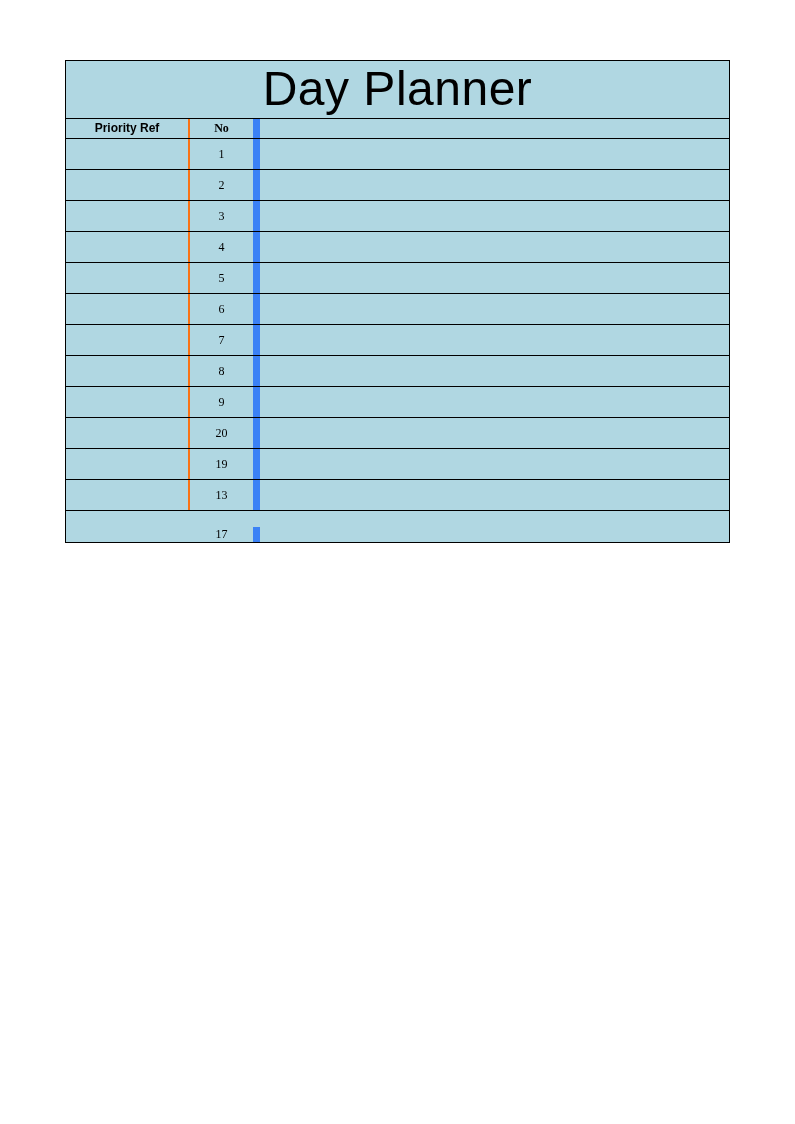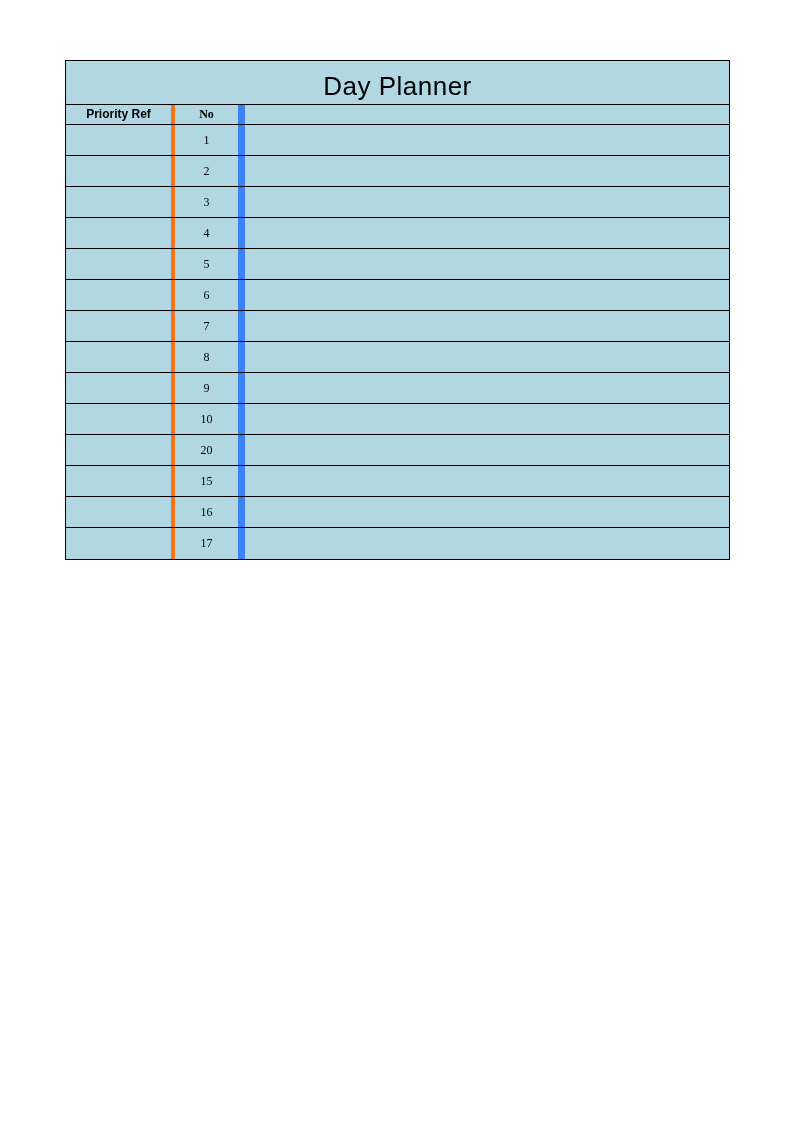--- a/index.html
+++ b/index.html
@@ -14,59 +14,60 @@
       height: 1124px;
       padding: 60px 65px;
     }
     .planner {
       border: 1px solid #000;
       background: #b0d7e2;
       width: 100%;
     }
     .title-row {
       text-align: center;
-      font-size: 26px;
+      font-size: 48px;
       font-weight: normal;
       font-family: Arial, sans-serif;
-      padding: 10px 0 2px 0;
+      padding: 0 0 2px 0;
       color: #000;
       letter-spacing: 0.5px;
     }
     .header-row {
       display: flex;
       border-top: 1px solid #000;
       border-bottom: 1px solid #000;
       font-weight: bold;
       font-size: 12px;
     }
     .header-row .col-priority,
     .header-row .col-no,
     .header-row .col-activities {
       padding: 2px 0;
       text-align: center;
     }
     .col-priority {
-      width: 109px;
-      border-right: 4px solid #f97316;
+      width: 124px;
+      border-right: 2px solid #f97316;
     }
     .col-no {
       width: 70px;
       border-right: 7px solid #3b82f6;
       font-family: Liberation Serif, serif;
     }
     .col-activities {
       flex: 1;
     }
     .data-row {
       display: flex;
       border-bottom: 1px solid #000;
       height: 31px;
     }
     .data-row:last-child {
       border-bottom: none;
+      align-items: flex-end;
     }
     .data-row .col-priority,
     .data-row .col-no,
     .data-row .col-activities {
       display: flex;
       align-items: center;
       justify-content: center;
       font-size: 12px;
     }
     .data-row .col-activities {
@@ -124,36 +125,31 @@
         <div class="col-no">8</div>
         <div class="col-activities"></div>
       </div>
       <div class="data-row">
         <div class="col-priority"></div>
         <div class="col-no">9</div>
         <div class="col-activities"></div>
       </div>
       <div class="data-row">
         <div class="col-priority"></div>
-        <div class="col-no">10</div>
-        <div class="col-activities"></div>
-      </div>
-      <div class="data-row">
-        <div class="col-priority"></div>
         <div class="col-no">20</div>
         <div class="col-activities"></div>
       </div>
       <div class="data-row">
         <div class="col-priority"></div>
-        <div class="col-no">15</div>
+        <div class="col-no">19</div>
         <div class="col-activities"></div>
       </div>
       <div class="data-row">
         <div class="col-priority"></div>
-        <div class="col-no">16</div>
+        <div class="col-no">13</div>
         <div class="col-activities"></div>
       </div>
       <div class="data-row">
         <div class="col-priority"></div>
         <div class="col-no">17</div>
         <div class="col-activities"></div>
       </div>
     </div>
 </div>
 

